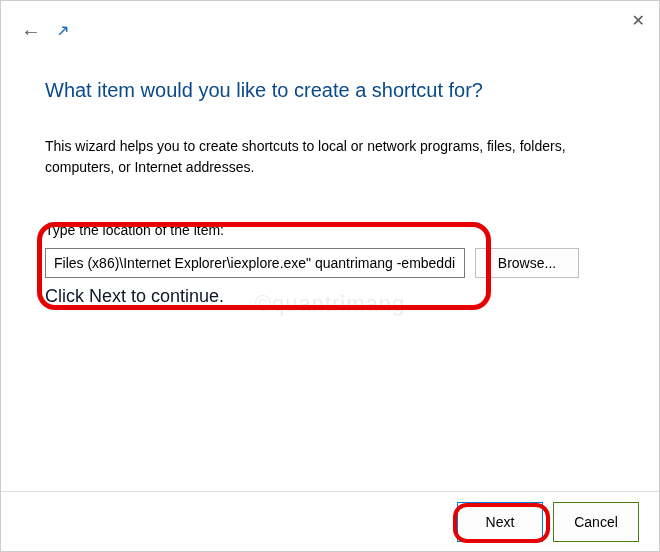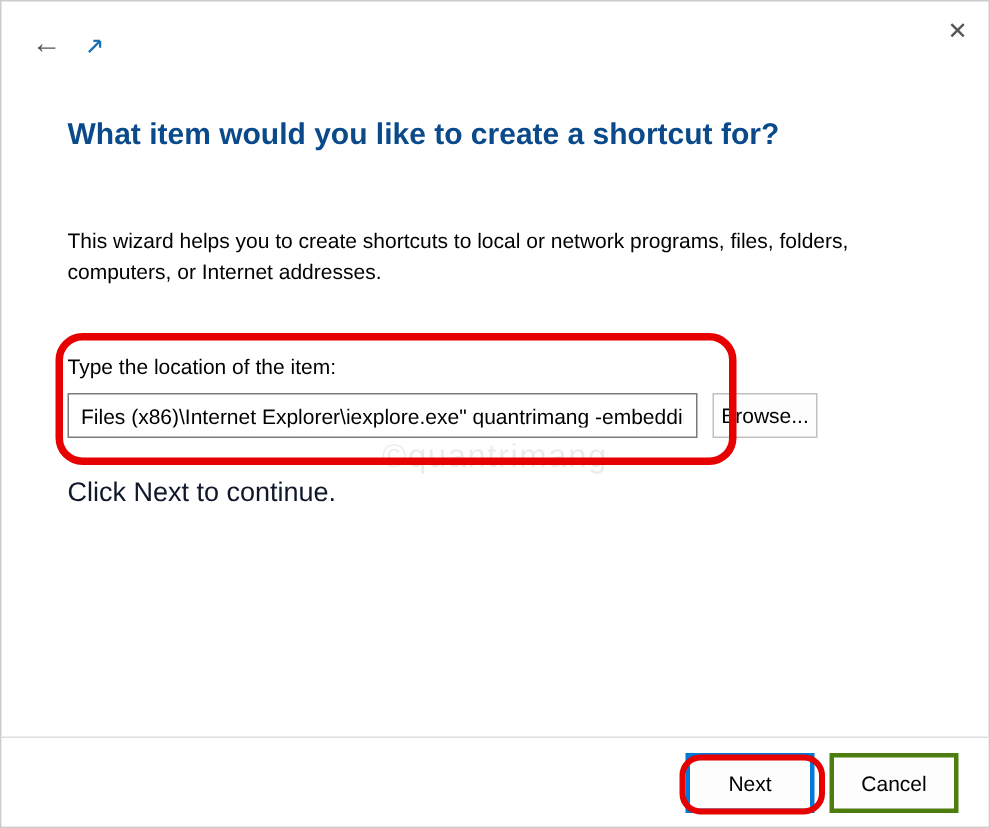--- a/index.html
+++ b/index.html
@@ -51,32 +51,32 @@
       color: #555;
       cursor: pointer;
       font-family: Arial, sans-serif;
     }
     .content {
       padding: 30px 44px 0 44px;
     }
     .headline {
       color: #0a4a8a;
       font-size: 20px;
-      font-weight: 700;
-      margin-bottom: 48px;
+      font-weight: 400;
+      margin-bottom: 34px;
     }
     .description {
       font-size: 14px;
       color: #000;
       line-height: 1.5;
       margin-bottom: 44px;
     }
     .input-section {
       position: relative;
-      margin-bottom: 26px;
+      margin-bottom: 8px;
     }
     .input-label {
       font-size: 14px;
       color: #000;
       margin-bottom: 10px;
       display: block;
     }
     .input-row {
       display: flex;
       gap: 10px;
@@ -86,21 +86,21 @@
       flex: 0 0 auto;
       width: 420px;
       height: 30px;
       border: 1px solid #7a7a7a;
       padding: 4px 8px;
       font-size: 14px;
       font-family: inherit;
       background: #fff;
     }
     .browse-btn {
-      width: 70px;
+      width: 104px;
       height: 30px;
       border: 1px solid #c0c0c0;
       background: #fdfdfd;
       font-size: 14px;
       font-family: inherit;
       cursor: pointer;
     }
     .red-highlight-1 {
       position: absolute;
       border: 5px solid #e60000;
@@ -137,21 +137,21 @@
       display: flex;
       justify-content: flex-end;
       align-items: center;
       padding-right: 20px;
       gap: 10px;
       background: #fff;
     }
     .footer-btn {
       width: 86px;
       height: 40px;
-      border: 3px solid #4d7c0f;
+      border: 1px solid #4d7c0f;
       background: #fdfdfd;
       font-size: 14px;
       font-family: inherit;
       cursor: pointer;
     }
     .footer-btn.primary {
       border-color: #0078d7;
     }
     .red-highlight-2 {
       position: absolute;

